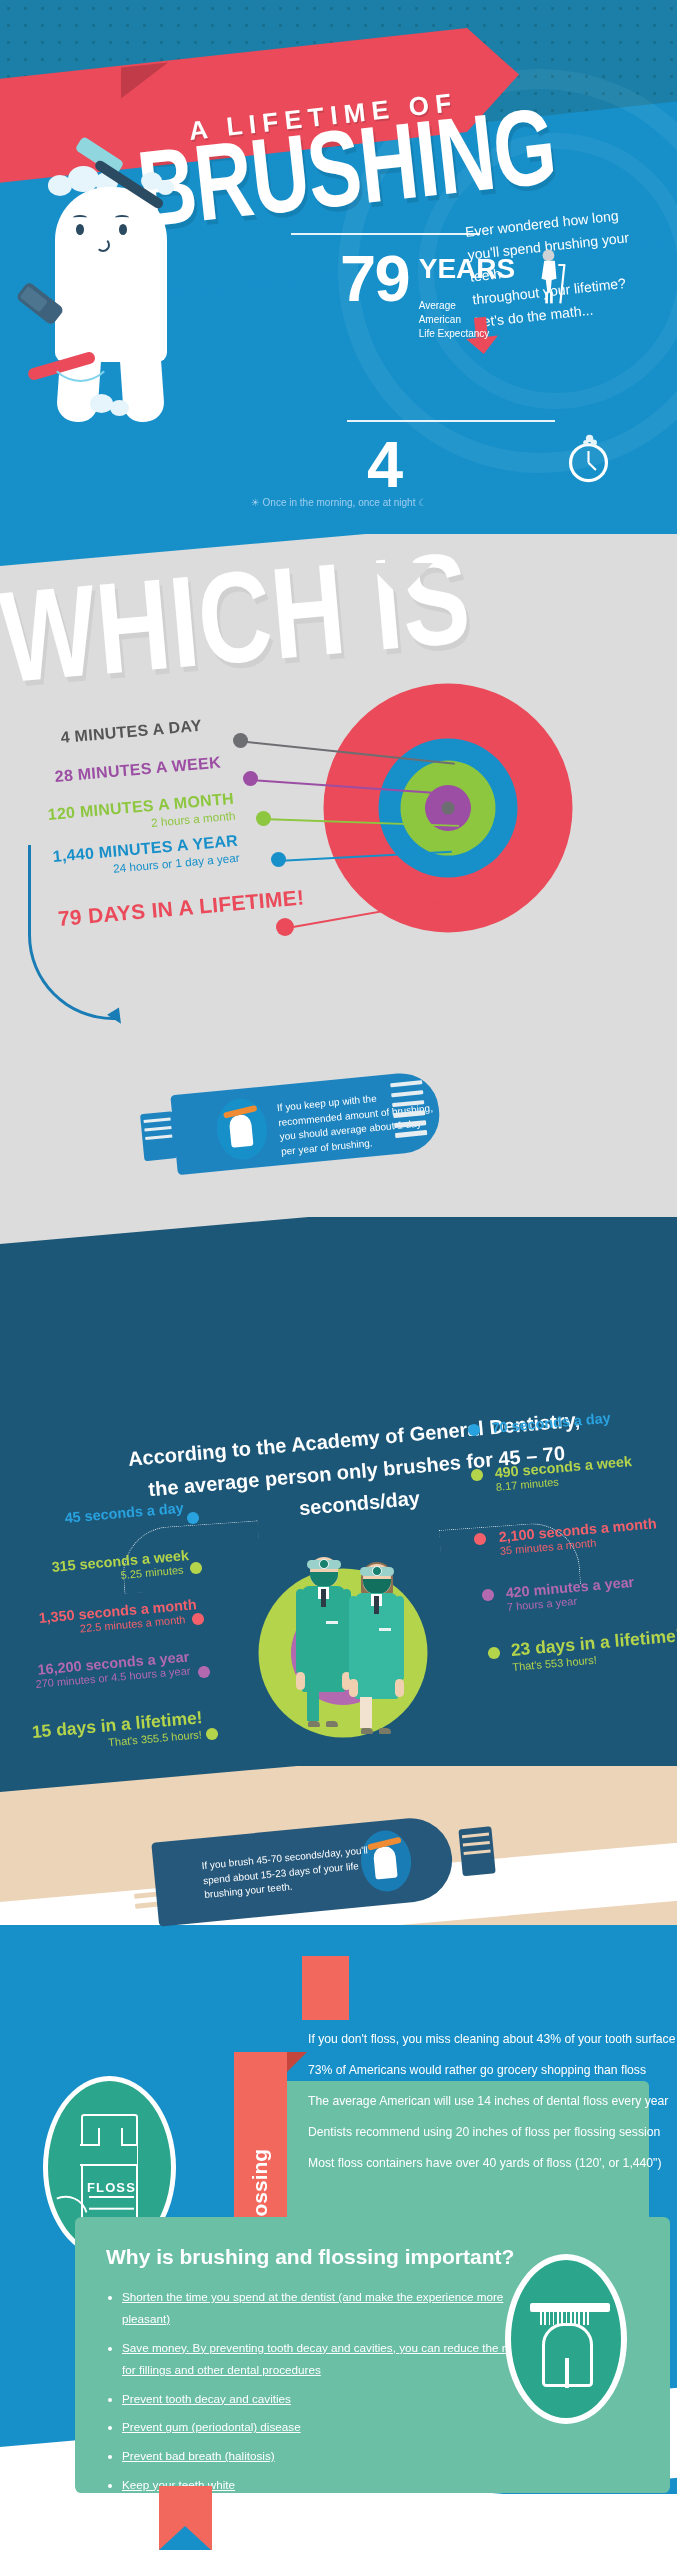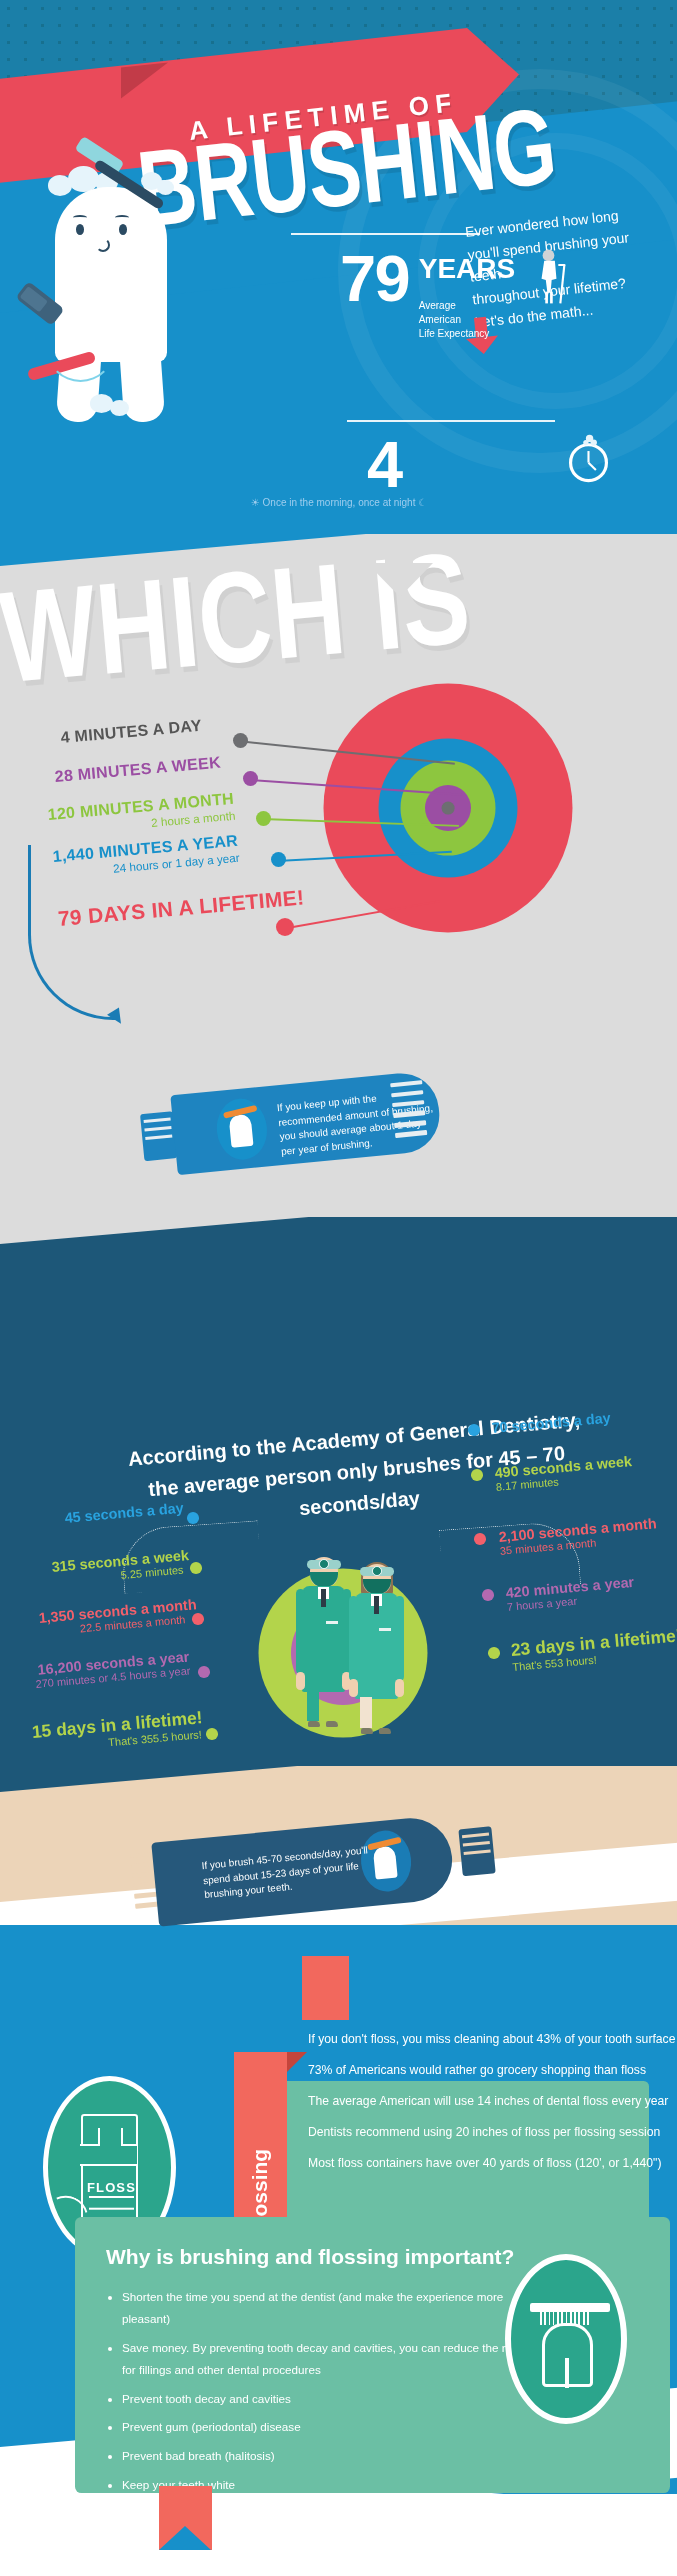--- a/index.html
+++ b/index.html
@@ -314,21 +314,21 @@
   .floss-thread{ position:absolute; left:-9.6px; top:114px; width:50px;height:58px;border:2.1px solid #fff;border-color:#fff transparent transparent transparent;border-radius:50%;transform:rotate(25deg);}
 
   .whycard{
     position:absolute; left:38px; top:2217px; width:595px; height:276px;
     background:#6bbfa4; border-radius:6.4px;margin-left:37px;
   }
   .whycard h2{ position:absolute; left:31px; top:28px; color:#fff; font-size:21px; font-weight:bold;
                font-family:"Liberation Sans Narrow","Liberation Sans",sans-serif; }
   .whycard ul{ position:absolute; left:47px; top:69px; width:409px; }
   .whycard li{ color:#fff; font-size:11.7px; line-height:1.9; margin-bottom:6.4px;
-               font-family:"Liberation Sans Narrow","Liberation Sans",sans-serif; }
+               font-family:"Liberation Sans Narrow","Liberation Sans",sans-serif;text-decoration:underline; }
   .why-badge{
     position:absolute; left:505px; top:2254px; width:122px; height:170px;
     border-radius:50%; background:#2ba58c; border:6.4px solid #fff;
   }
   .why-tooth{ position:absolute; left:31px; top:63px; width:51px;height:64px;border:3.7px solid #fff;border-radius:22px 22px 4.3px 4.3px;background:transparent;}
   .why-tooth::after{ content:""; position:absolute; left:20px; bottom:-3.7px; width:3.7px;height:30px;background:#fff;}
   .why-brush{ position:absolute; left:19px; top:43px; width:80px;height:8.5px;background:#fff;border-radius:2.1px;}
   .why-bristles{ position:absolute; left:29px; top:51px; width:51px;height:14px; }
   .why-bristles i{ position:absolute;top:0;width:1.6px;height:14px;background:#fff; }
 

